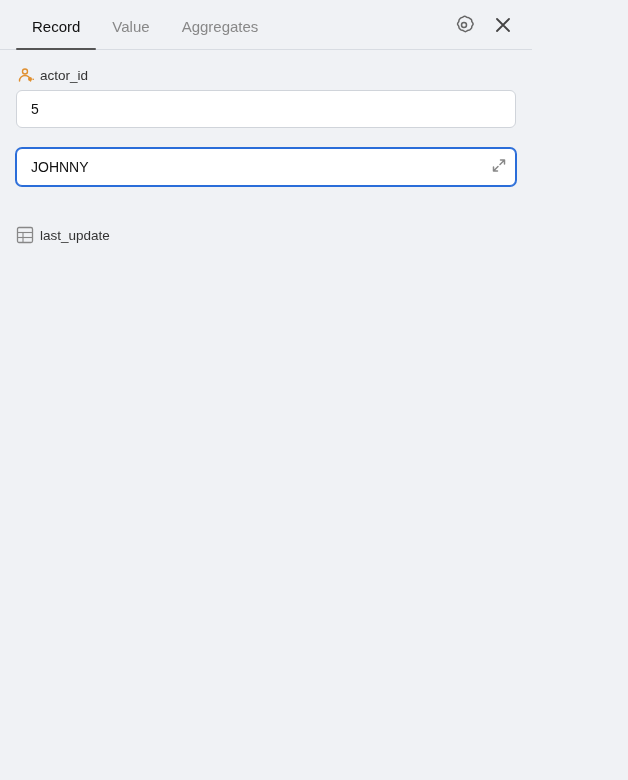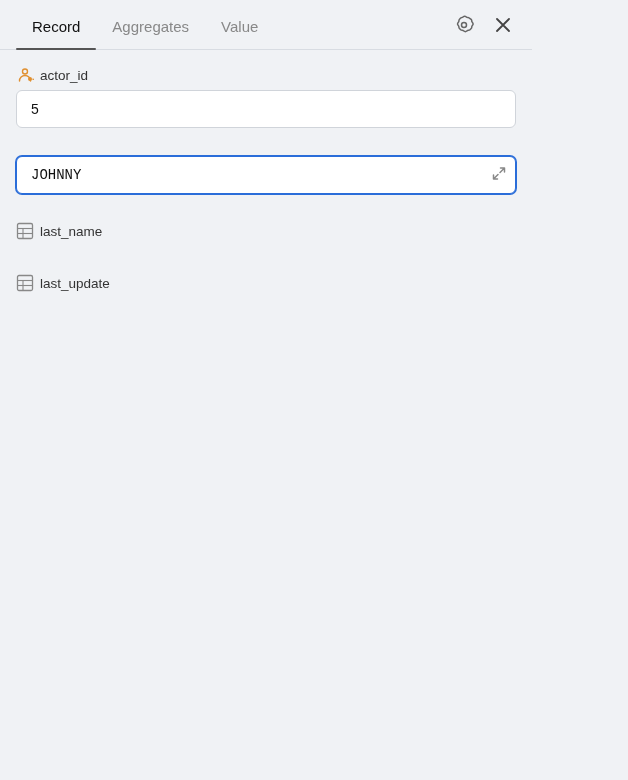--- a/index.html
+++ b/index.html
@@ -75,21 +75,21 @@
       justify-content: center;
       padding: 4px;
       border-radius: 4px;
     }
 
     
     .content {
       padding: 16px 16px 24px 16px;
       display: flex;
       flex-direction: column;
-      gap: 12px;
+      gap: 4px;
     }
 
     
     .field-group {
       margin-bottom: 16px;
     }
 
     .field-label {
       display: flex;
       align-items: center;
@@ -115,21 +115,20 @@
       font-size: 14px;
       color: #111;
       outline: none;
       font-family: inherit;
       position: relative;
     }
 
     .field-input.focused {
       border-color: #2a6dd9;
       box-shadow: 0 0 0 1px #2a6dd9;
-      font-family: Liberation Mono, monospace;
     }
 
     .field-input-wrapper {
       position: relative;
     }
 
     .expand-icon {
       position: absolute;
       right: 10px;
       top: 50%;
@@ -156,22 +155,22 @@
       justify-content: center;
     }
   </style>
 </head>
 <body>
 
 <div class="panel">
 
   <div class="tab-bar">
     <div class="tab active">Record</div>
+    <div class="tab">Value</div>
     <div class="tab">Aggregates</div>
-    <div class="tab">Value</div>
     <div class="tab-actions">
       <button class="icon-btn">
         <svg width="20" height="20" viewBox="0 0 20 20" fill="none" xmlns="http://www.w3.org/2000/svg">
           <path d="M10 12.5a2.5 2.5 0 1 0 0-5 2.5 2.5 0 0 0 0 5z" stroke="#666" stroke-width="1.5" fill="none"></path>
           <path d="M8.09 2.5a2 2 0 0 0-1.42.59L5.5 4.26a2 2 0 0 0-.59 1.42v.23a2 2 0 0 1-.59 1.42l-.17.17a2 2 0 0 0 0 2.83l.17.17a2 2 0 0 1 .59 1.42v.23a2 2 0 0 0 .59 1.42l1.17 1.17a2 2 0 0 0 1.42.59h.23a2 2 0 0 1 1.42.59l.17.17a2 2 0 0 0 2.83 0l.17-.17a2 2 0 0 1 1.42-.59h.23a2 2 0 0 0 1.42-.59l1.17-1.17a2 2 0 0 0 .59-1.42v-.23a2 2 0 0 1 .59-1.42l.17-.17a2 2 0 0 0 0-2.83l-.17-.17a2 2 0 0 1-.59-1.42v-.23a2 2 0 0 0-.59-1.42L15.33 3.09a2 2 0 0 0-1.42-.59h-.23a2 2 0 0 1-1.42-.59l-.17-.17a2 2 0 0 0-2.83 0l-.17.17A2 2 0 0 1 7.67 2.5z" stroke="#666" stroke-width="1.5" fill="none"></path>
         </svg>
       </button>
       <button class="icon-btn">
         <svg width="18" height="18" viewBox="0 0 18 18" fill="none" xmlns="http://www.w3.org/2000/svg">
           <path d="M3 3l12 12M15 3L3 15" stroke="#444" stroke-width="1.8" stroke-linecap="round"></path>
@@ -207,31 +206,20 @@
         <input class="field-input focused" type="text" value="JOHNNY" readonly="" style="">
         <span class="expand-icon">
           <svg width="14" height="14" viewBox="0 0 14 14" fill="none" xmlns="http://www.w3.org/2000/svg">
             <path d="M8.5 1.5H12.5V5.5M12.5 1.5L8 6M5.5 12.5H1.5V8.5M1.5 12.5L6 8" stroke="#888" stroke-width="1.5" stroke-linecap="round" stroke-linejoin="round"></path>
           </svg>
         </span>
       </div>
     </div>
 
     <div class="field-group">
-      <div class="field-label">
-        <span class="field-icon icon-key">
-          <svg width="18" height="18" viewBox="0 0 18 18" fill="none" xmlns="http://www.w3.org/2000/svg">
-            <rect x="1.5" y="1.5" width="15" height="15" rx="1.5" stroke="#888" stroke-width="1.3" fill="none"></rect>
-            <line x1="1.5" y1="6.5" x2="16.5" y2="6.5" stroke="#888" stroke-width="1.1"></line>
-            <line x1="1.5" y1="11.5" x2="16.5" y2="11.5" stroke="#888" stroke-width="1.1"></line>
-            <line x1="7" y1="6.5" x2="7" y2="16.5" stroke="#888" stroke-width="1.1"></line>
-          </svg>
-        </span>
-        <span>last_name</span>
-      </div>
     </div>
 
     <div class="field-group">
       <div class="field-label">
         <span class="field-icon">
           <svg width="18" height="18" viewBox="0 0 18 18" fill="none" xmlns="http://www.w3.org/2000/svg">
             <rect x="1.5" y="1.5" width="15" height="15" rx="1.5" stroke="#888" stroke-width="1.3" fill="none"></rect>
             <line x1="1.5" y1="6.5" x2="16.5" y2="6.5" stroke="#888" stroke-width="1.1"></line>
             <line x1="1.5" y1="11.5" x2="16.5" y2="11.5" stroke="#888" stroke-width="1.1"></line>
             <line x1="7" y1="6.5" x2="7" y2="16.5" stroke="#888" stroke-width="1.1"></line>

